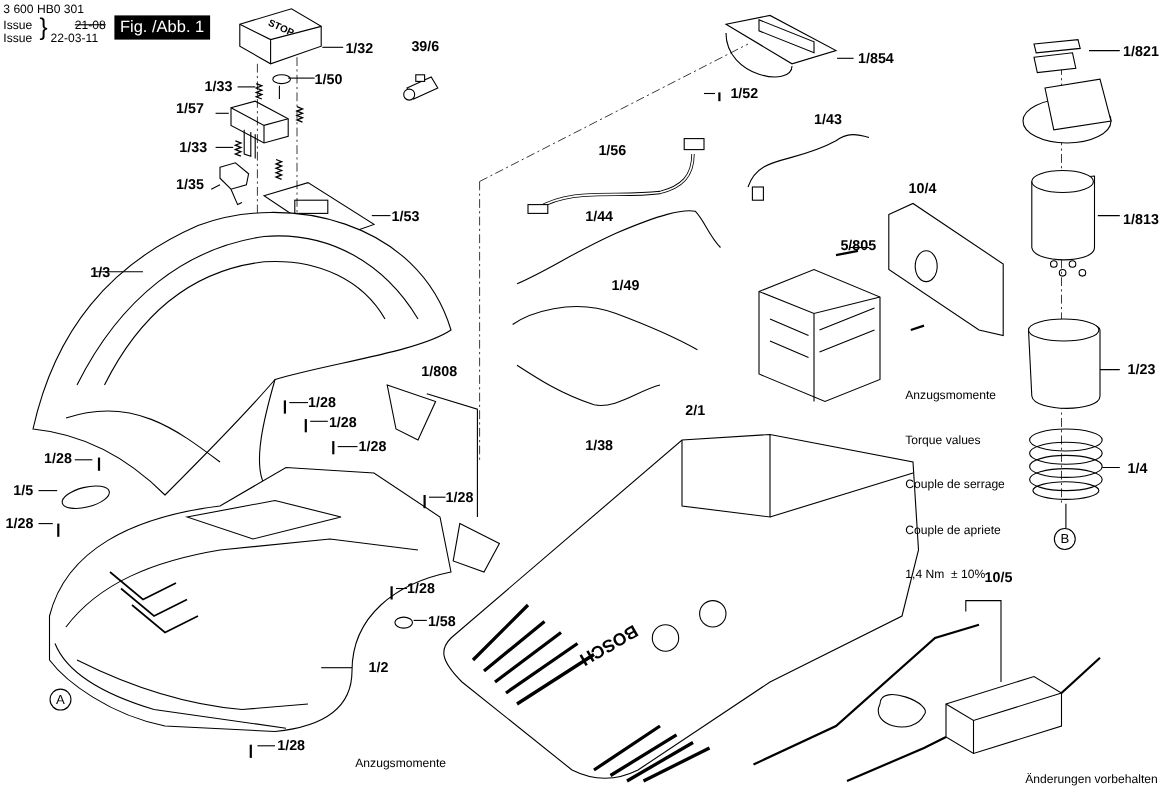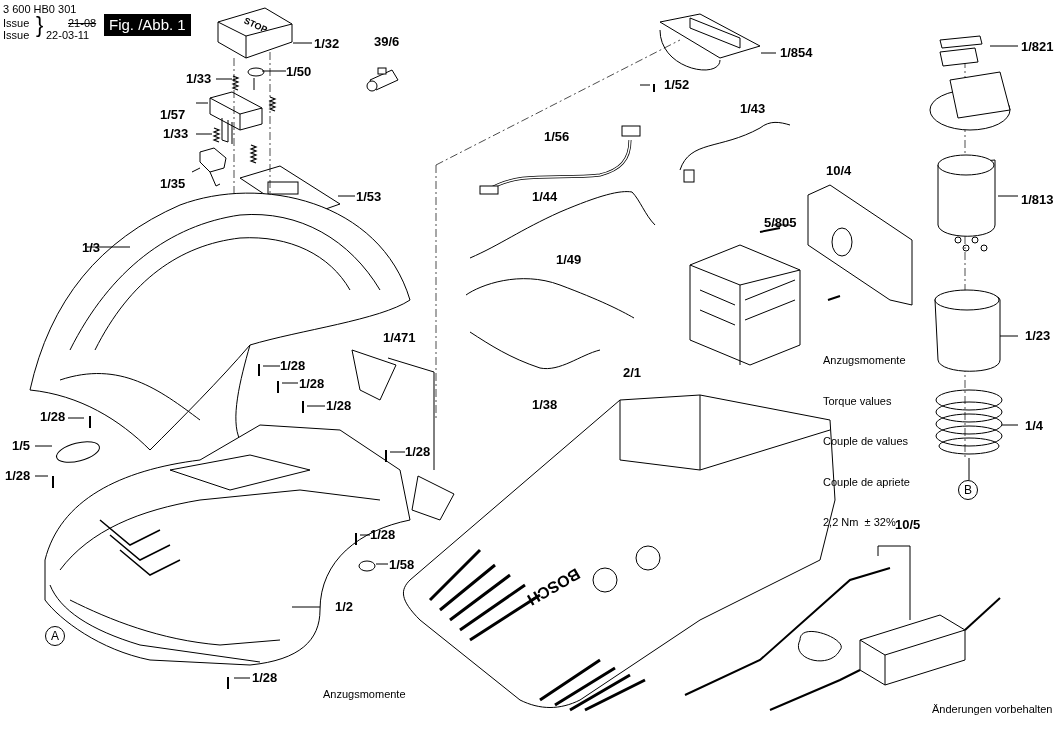--- a/index.html
+++ b/index.html
@@ -212,62 +212,62 @@
 <div class="hdr" style="left:3px;top:29px;">Issue</div>
 <div class="brace" style="left:36px;top:14px;">}</div>
 <div class="hdr strike" style="left:68px;top:17px;">21-08</div>
 <div class="hdr" style="left:46px;top:29px;">22-03-11</div>
 <div class="fig">Fig. /Abb. 1</div>
 
 <div class="lbl" style="left:314px;top:37px;">1/32</div>
 <div class="lbl" style="left:374px;top:35px;">39/6</div>
 <div class="lbl" style="left:186px;top:72px;">1/33</div>
 <div class="lbl" style="left:286px;top:65px;">1/50</div>
-<div class="lbl" style="left:160px;top:108px;">1/57</div>
+<div class="lbl" style="left:160px;top:92px;">1/57</div>
 <div class="lbl" style="left:163px;top:127px;">1/33</div>
-<div class="lbl" style="left:160px;top:177px;">1/35</div>
+<div class="lbl" style="left:160px;top:161px;">1/35</div>
 <div class="lbl" style="left:356px;top:190px;">1/53</div>
 <div class="lbl" style="left:82px;top:241px;">1/3</div>
 <div class="lbl" style="left:780px;top:46px;">1/854</div>
 <div class="lbl" style="left:620px;top:78px;margin-left:44px;">1/52</div>
 <div class="lbl" style="left:740px;top:102px;">1/43</div>
 <div class="lbl" style="left:544px;top:130px;">1/56</div>
 <div class="lbl" style="left:532px;top:190px;">1/44</div>
 <div class="lbl" style="left:556px;top:253px;">1/49</div>
 <div class="lbl" style="left:532px;top:398px;">1/38</div>
 <div class="lbl" style="left:826px;top:164px;">10/4</div>
 <div class="lbl" style="left:764px;top:216px;">5/805</div>
 <div class="lbl" style="left:1021px;top:40px;">1/821</div>
 <div class="lbl" style="left:1021px;top:193px;">1/813</div>
 <div class="lbl" style="left:1025px;top:329px;text-align:center;">1/23</div>
 <div class="lbl" style="left:1025px;top:419px;">1/4</div>
-<div class="lbl" style="left:383px;top:331px;">1/471</div>
+<div class="lbl" style="left:383px;top:331px;">1/808</div>
 <div class="lbl" style="left:623px;top:366px;">2/1</div>
 <div class="lbl" style="left:280px;top:359px;">1/28</div>
 <div class="lbl" style="left:299px;top:377px;">1/28</div>
 <div class="lbl" style="left:326px;top:399px;">1/28</div>
 <div class="lbl" style="left:40px;top:410px;">1/28</div>
 <div class="lbl" style="left:405px;top:445px;">1/28</div>
 <div class="lbl" style="left:5px;top:469px;">1/28</div>
 <div class="lbl" style="left:370px;top:528px;">1/28</div>
 <div class="lbl" style="left:252px;top:671px;">1/28</div>
 <div class="lbl" style="left:12px;top:439px;">1/5</div>
 <div class="lbl" style="left:389px;top:558px;">1/58</div>
 <div class="lbl" style="left:335px;top:600px;">1/2</div>
 <div class="lbl" style="left:895px;top:518px;">10/5</div>
 
 <div class="circ" style="left:45px;top:626px;">A</div>
 <div class="circ" style="left:958px;top:480px;">B</div>
 
 <div class="note" style="left:823px;top:327px;">
   <div>Anzugsmomente</div>
   <div>Torque values</div>
-  <div>Couple de values</div>
+  <div>Couple de serrage</div>
   <div>Couple de apriete</div>
-  <div>2,2 Nm  ± 32%</div>
+  <div>1,4 Nm  ± 10%</div>
 </div>
 
 <div class="note" style="left:323px;top:661px;">
   <div>Anzugsmomente</div>
   <div>Torque values</div>
   
   
   
 </div>
 

